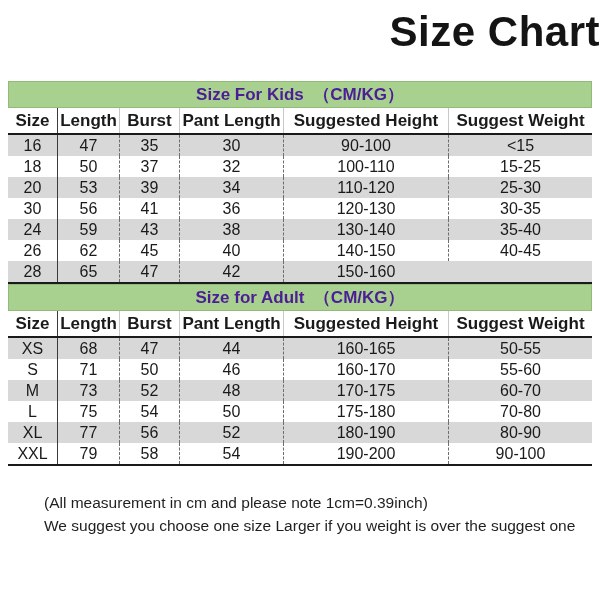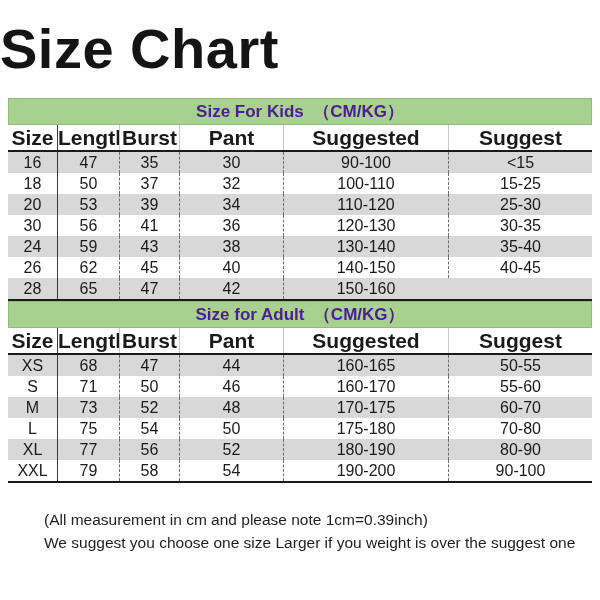--- a/index.html
+++ b/index.html
@@ -8,25 +8,25 @@
     width: 600px;
     height: 600px;
     background: #ffffff;
     font-family: "Liberation Sans", "DejaVu Sans", sans-serif;
     color: #1a1a1a;
     overflow: hidden;
   }
   .page { width: 600px; height: 600px; position: relative; }
 
   .title {
-    margin-top: 24px;
+    margin-top: 7px;
     height: 50px;
     line-height: 50px;
-    text-align: left;
-    font-size: 56px;
+    text-align: right;
+    font-size: 42px;
     font-weight: 600;
     letter-spacing: 0.5px;
     color: #141414;
   }
 
   .tbl { width: 584px; margin-left: 8px; }
   .tbl.kids { margin-top: 24px; }
   .tbl.adult { }
 
   .band {
@@ -44,21 +44,21 @@
 
   .tbody { border-bottom: 2.5px solid #1a1a1a; }
 
   .row {
     display: grid;
     grid-template-columns: 49px 62px 60px 104px 165px 144px;
   }
   .hrow {
     height: 25px;
     line-height: 25px;
-    font-size: 21px;
+    font-size: 17px;
     font-weight: 600;
     border-bottom: 2px solid #1a1a1a;
     background: #ffffff;
   }
   .drow {
     height: 21px;
     line-height: 21px;
     font-size: 16px;
     background: #ffffff;
   }

